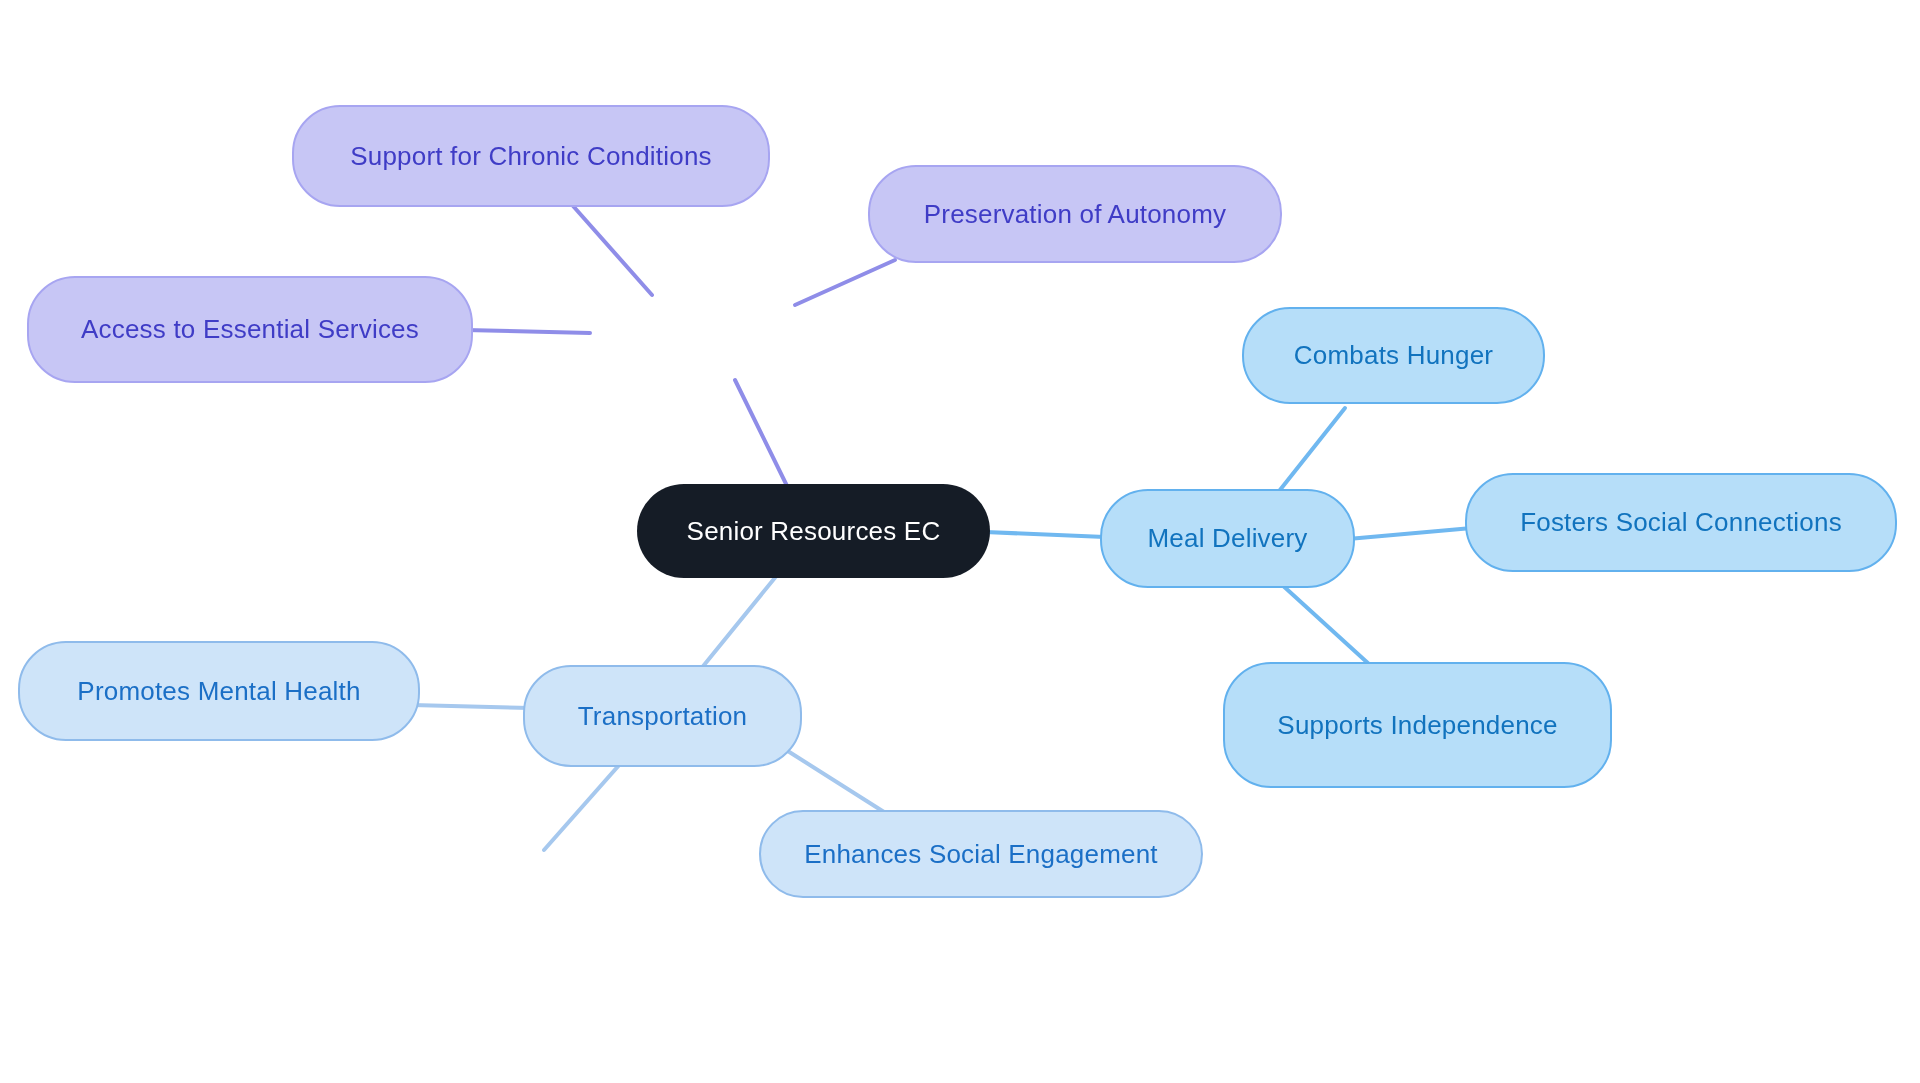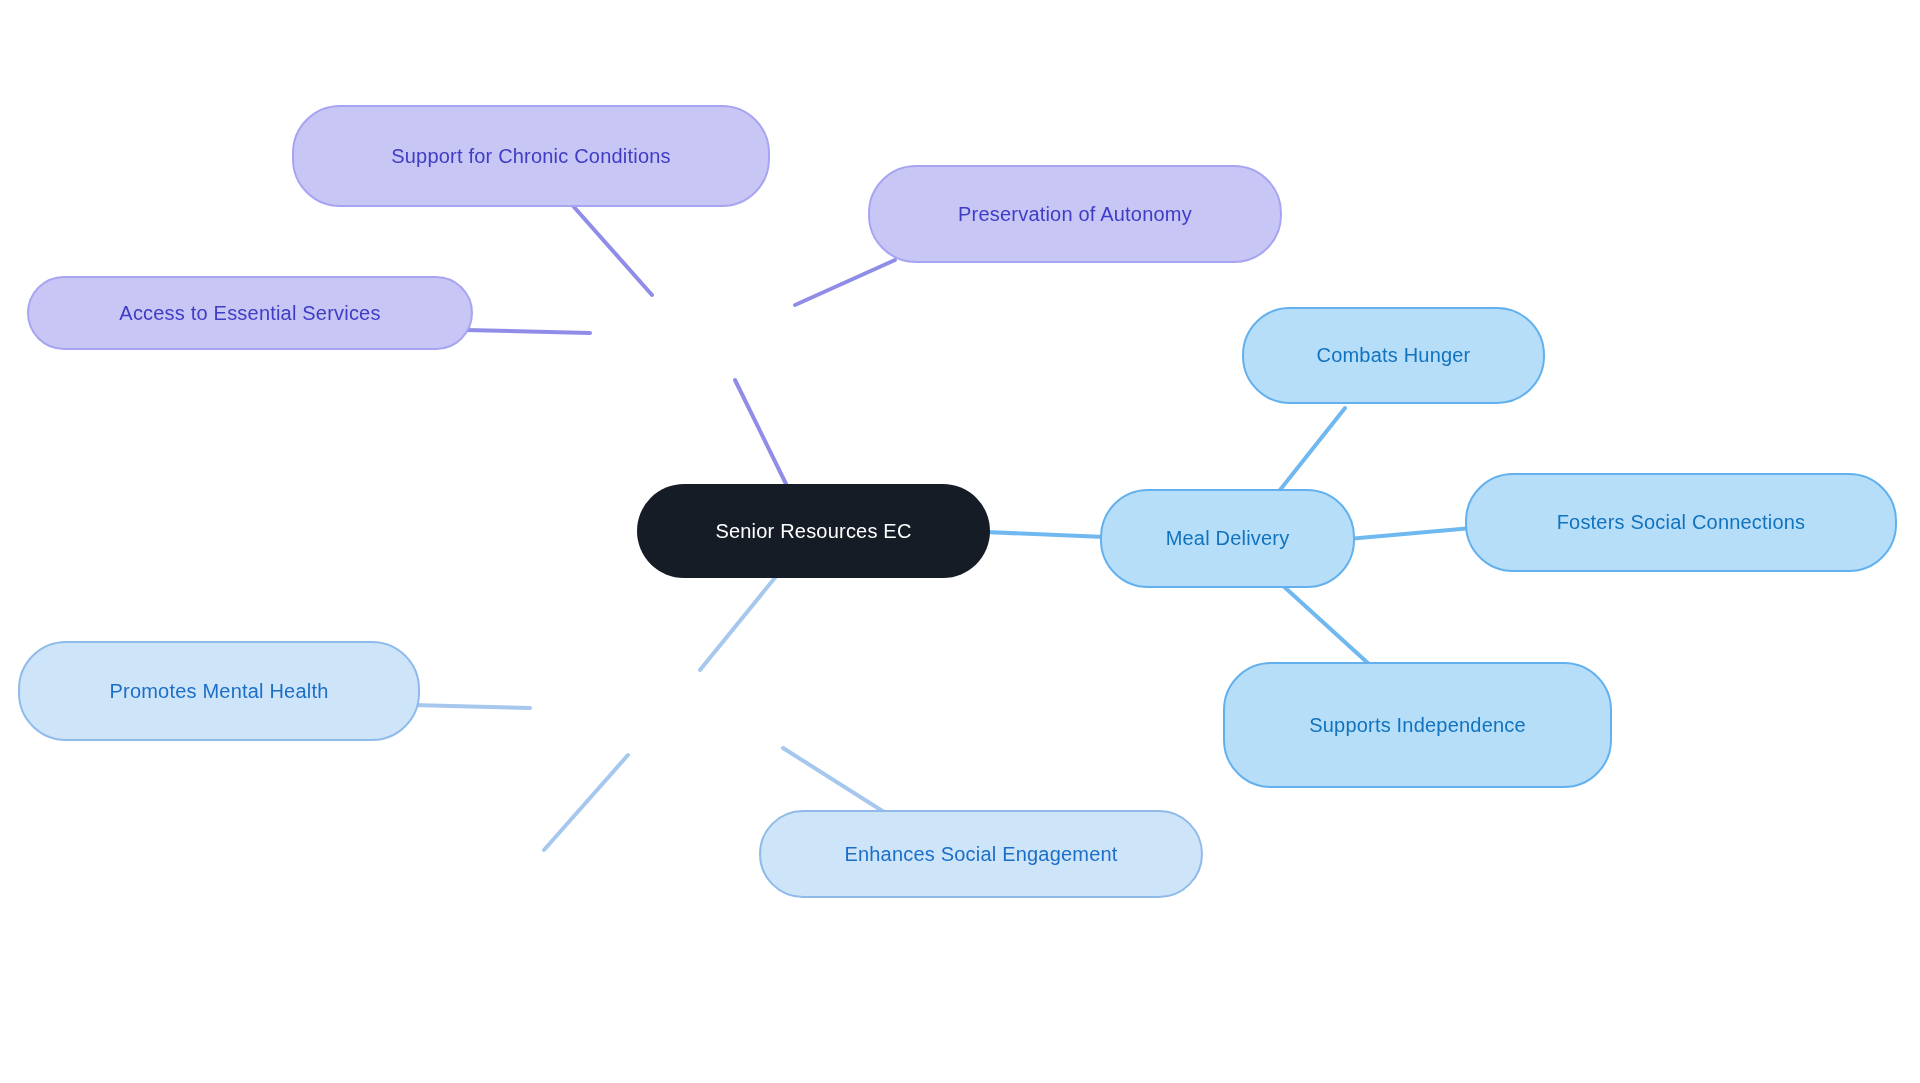--- a/index.html
+++ b/index.html
@@ -32,21 +32,21 @@
 
   .node {
     position: absolute;
     z-index: 1;
     box-sizing: border-box;
     display: flex;
     align-items: center;
     justify-content: center;
     text-align: center;
     border-radius: 48px;
-    font-size: 20px;
+    font-size: 26px;
     line-height: 1.25;
     padding: 12px 24px;
     letter-spacing: 0.2px;
   }
   .root-node {
     background: var(--root-fill);
     color: var(--root-text);
     border: none;
     border-radius: 47px;
   }
@@ -86,23 +86,24 @@
     <line class="e-transport" x1="778" y1="574" x2="700" y2="670"></line>
     <line class="e-transport" x1="412" y1="705" x2="530" y2="708"></line>
     <line class="e-transport" x1="628" y1="755" x2="544" y2="850"></line>
     <line class="e-transport" x1="783" y1="748" x2="884" y2="812"></line>
   </svg>
 
   <div class="node root-node" style="left:637px; top:484px; width:353px; height:94px;">Senior Resources EC</div>
 
   <div class="node b-healthcare" style="left:292px; top:105px; width:478px; height:102px;">Support for Chronic Conditions</div>
   <div class="node b-healthcare" style="left:868px; top:165px; width:414px; height:98px;">Preservation of Autonomy</div>
-  <div class="node b-healthcare" style="left:27px; top:276px; width:446px; height:74px;">Access to Essential Services</div>
+  <div class="node b-healthcare" style="left:27px; top:276px; width:446px; height:107px;">Access to Essential Services</div>
 
   <div class="node b-meal" style="left:1100px; top:489px; width:255px; height:99px;">Meal Delivery</div>
   <div class="node b-meal" style="left:1242px; top:307px; width:303px; height:97px;">Combats Hunger</div>
   <div class="node b-meal" style="left:1465px; top:473px; width:432px; height:99px;">Fosters Social Connections</div>
   <div class="node b-meal" style="left:1223px; top:662px; width:389px; height:126px;">Supports Independence</div>
 
+  <div class="node b-transport" style="left:523px; top:665px; width:279px; height:102px;">Transportation</div>
   <div class="node b-transport" style="left:18px; top:641px; width:402px; height:100px;">Promotes Mental Health</div>
   <div class="node b-transport" style="left:759px; top:810px; width:444px; height:88px;">Enhances Social Engagement</div>
 
 </div>
 
 </body></html>

